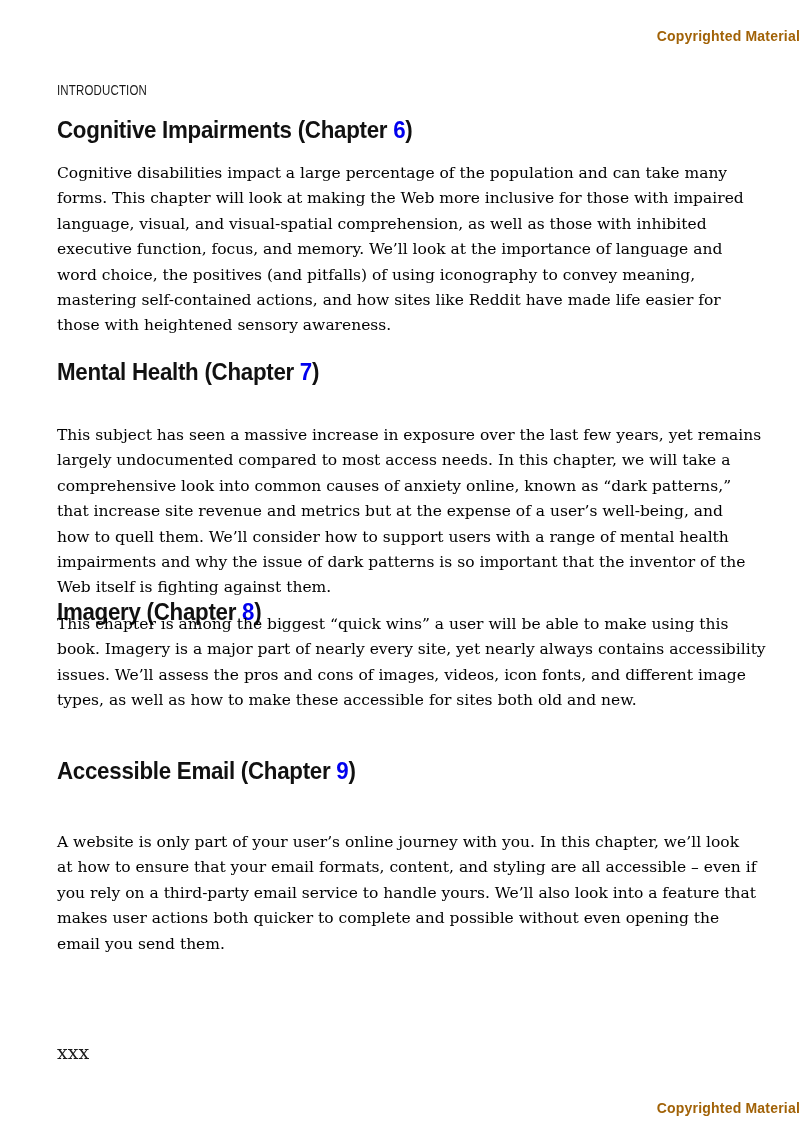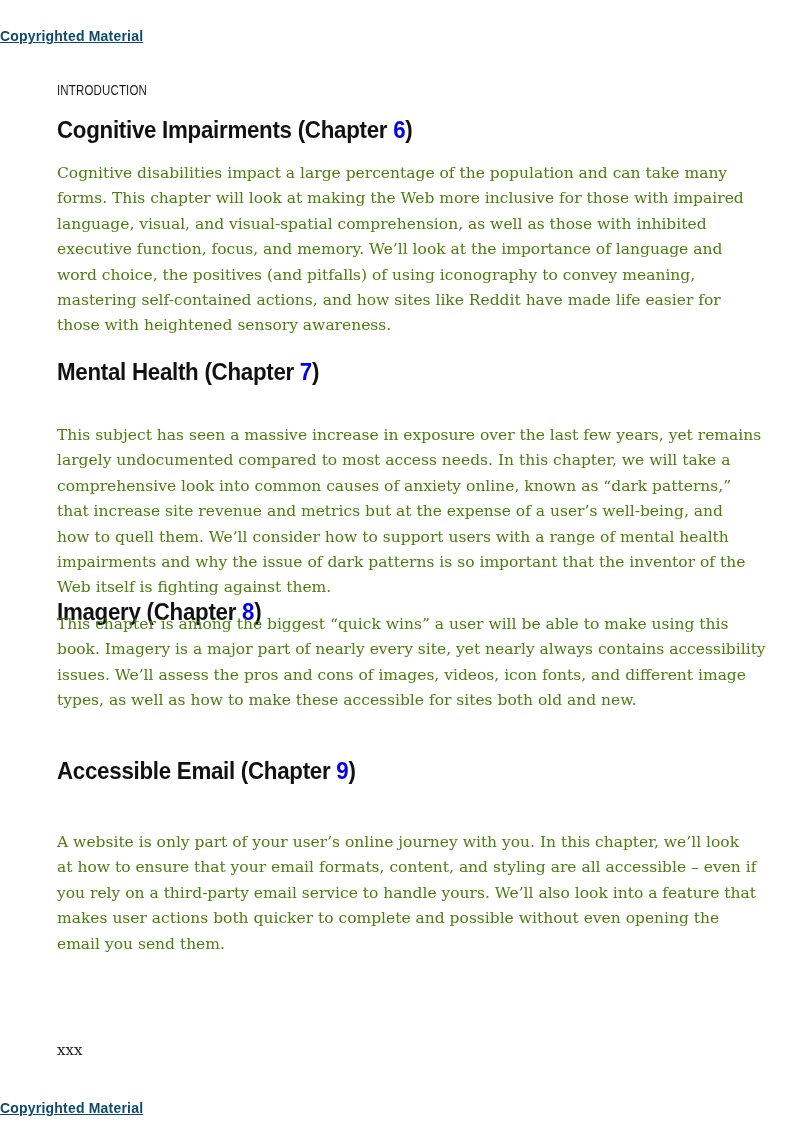--- a/index.html
+++ b/index.html
@@ -10,27 +10,26 @@
     height: 1143px;
     background: #ffffff;
     overflow: hidden;
     font-family: "DejaVu Serif", serif;
     color: #1b1b1b;
   }
   .notice {
     position: absolute;
     left: 0;
     width: 100%;
-    text-align: left;
+    text-align: right;
     font-family: "Liberation Sans", sans-serif;
     font-weight: 700;
     font-size: 14px;
-    color: #0c4a6e;
+    color: #a16207;
     letter-spacing: 0.2px;
-    text-decoration: underline;
   }
   .notice-top { top: 28px; }
   .notice-bottom { top: 1100px; }
   .kicker {
     position: absolute;
     left: 57px;
     top: 82px;
     font-family: "Liberation Sans", sans-serif;
     font-weight: 500;
     font-size: 14px;
@@ -57,29 +56,29 @@
     color: #0000ee;
     text-decoration: none;
     cursor: pointer;
   }
   .body-para {
     position: absolute;
     left: 57px;
     font-family: "DejaVu Serif", serif;
     font-size: 15.5px;
     line-height: 25.4px;
-    color: #4d7c0f;
+    color: #000000;
     white-space: pre-line;
   }
   .page-number {
     position: absolute;
     left: 57px;
     top: 1041px;
     font-family: "DejaVu Serif", serif;
-    font-size: 15px;
+    font-size: 19px;
     color: #1b1b1b;
   }
   .h1 { top: 115px; }
   .p1 { top: 161px; }
   .h2 { top: 357px; }
   .p2 { top: 403px; margin-top: 20px; }
   .h3 { top: 597px; }
   .p3 { top: 612px; }
   .h4 { top: 756px; }
   .p4 { top: 806px; margin-top: 24px; }

